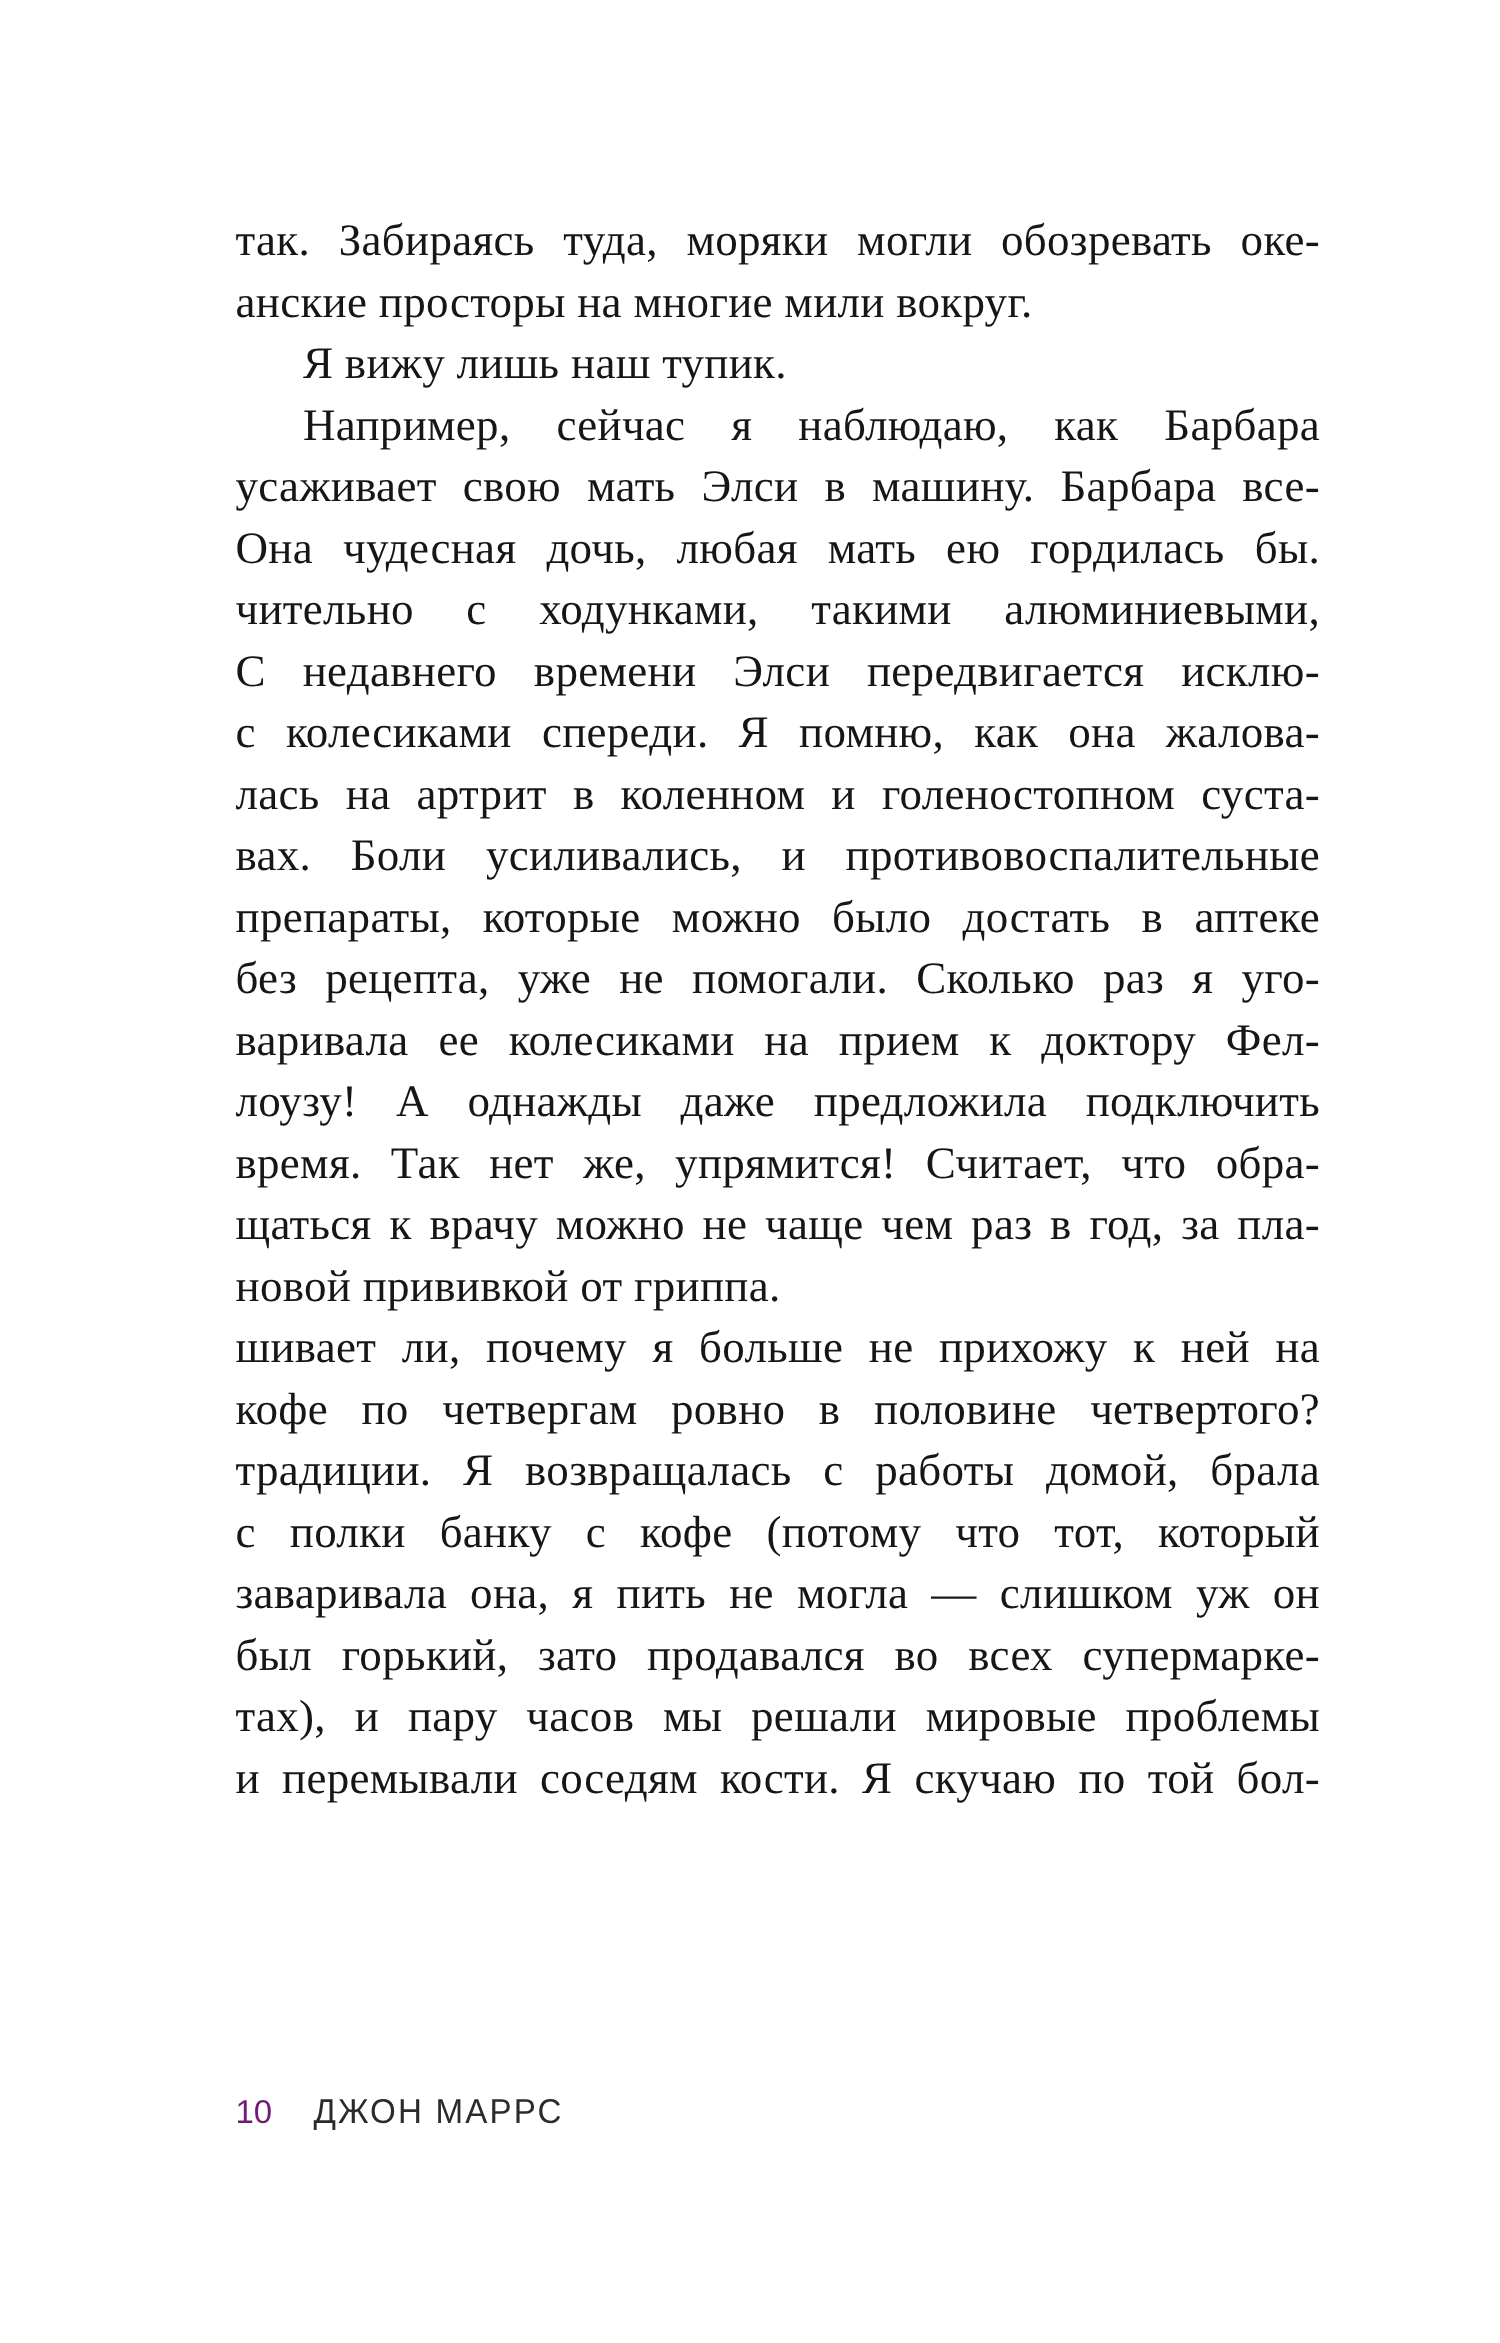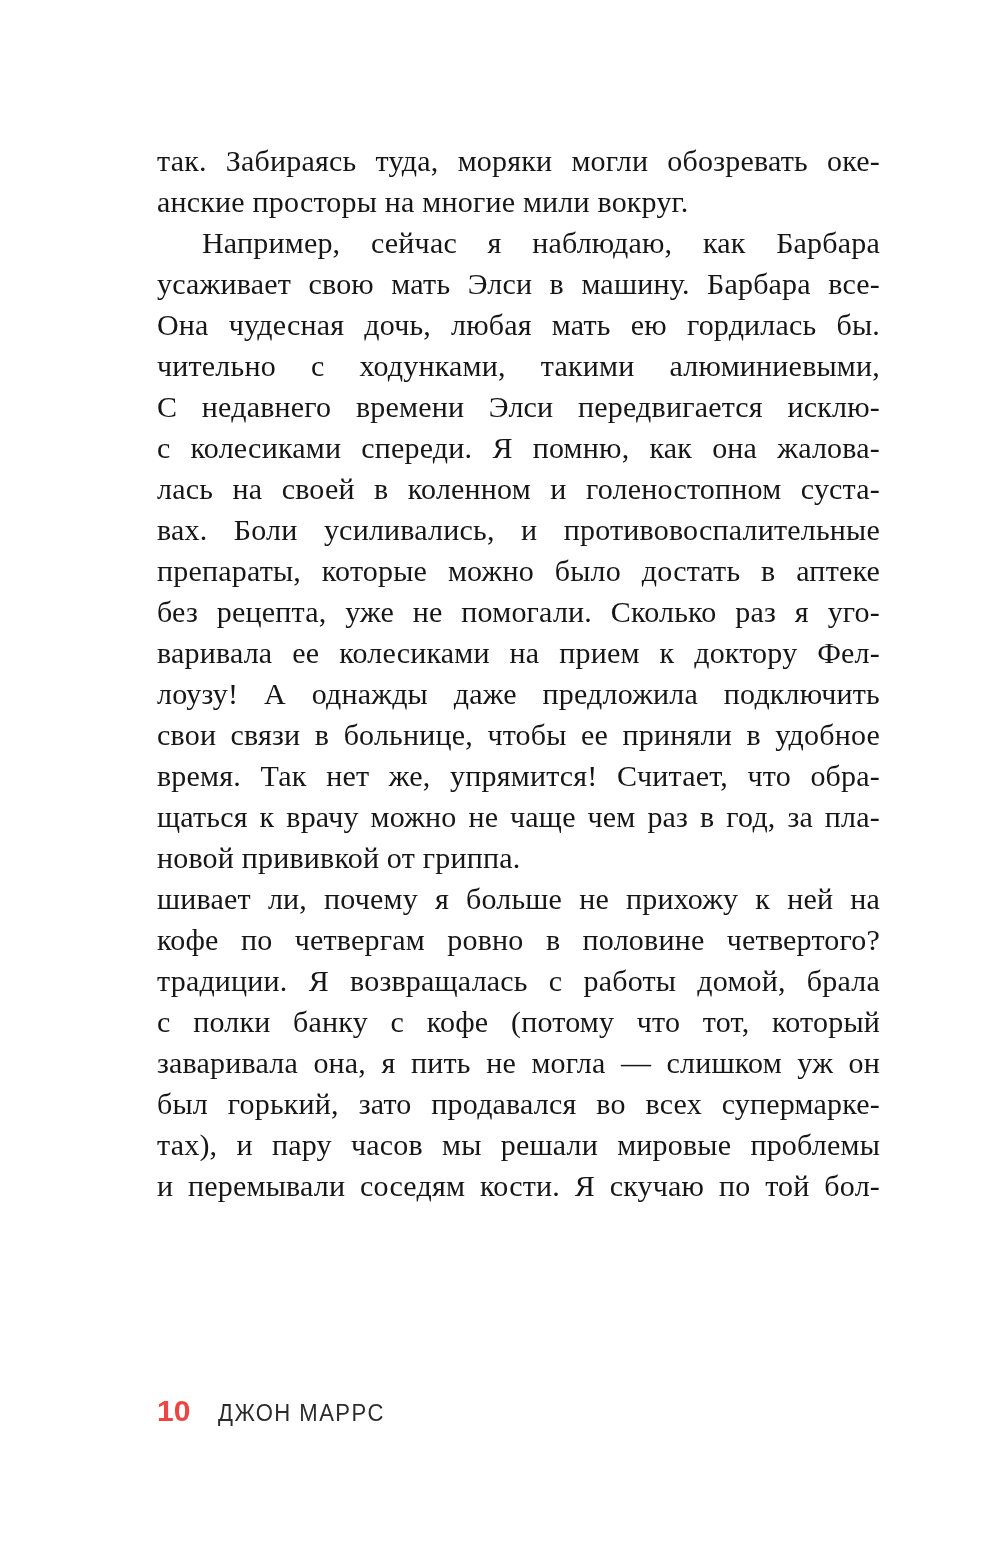--- a/index.html
+++ b/index.html
@@ -40,54 +40,54 @@
   .page-footer {
     position: absolute;
     left: 157px;
     top: 1394px;
     width: 723px;
     display: flex;
     align-items: baseline;
     font-family: "Liberation Sans", sans-serif;
   }
   .page-number {
-    font-size: 30px;
-    font-weight: 700;
-    color: #ef4444;
+    font-size: 22px;
+    font-weight: 400;
+    color: #701a75;
   }
   .running-title {
     margin-left: 28px;
     font-size: 23px;
     font-weight: 400;
     color: #2b2b2b;
     letter-spacing: 1.5px;
     transform: scaleX(0.96);
     transform-origin: left center;
   }
 </style>
 </head>
 <body>
 
 <div class="book-page" style="background: rgb(255, 255, 255);">
   <div class="text-block" style="color: rgb(22, 22, 22);">
       <div class="line">так. Забираясь туда, моряки могли обозревать оке-</div>
       <div class="line short">анские просторы на многие мили вокруг.</div>
+      <div class="line indent short">Я вижу лишь наш тупик.</div>
       <div class="line indent">Например, сейчас я наблюдаю, как Барбара</div>
       <div class="line">усаживает свою мать Элси в машину. Барбара все-</div>
       <div class="line">Она чудесная дочь, любая мать ею гордилась бы.</div>
       <div class="line">чительно с ходунками, такими алюминиевыми,</div>
       <div class="line">С недавнего времени Элси передвигается исклю-</div>
       <div class="line">с колесиками спереди. Я помню, как она жалова-</div>
-      <div class="line">лась на своей в коленном и голеностопном суста-</div>
+      <div class="line">лась на артрит в коленном и голеностопном суста-</div>
       <div class="line">вах. Боли усиливались, и противовоспалительные</div>
       <div class="line">препараты, которые можно было достать в аптеке</div>
       <div class="line">без рецепта, уже не помогали. Сколько раз я уго-</div>
       <div class="line">варивала ее колесиками на прием к доктору Фел-</div>
       <div class="line">лоузу! А однажды даже предложила подключить</div>
-      <div class="line">свои связи в больнице, чтобы ее приняли в удобное</div>
       <div class="line">время. Так нет же, упрямится! Считает, что обра-</div>
       <div class="line">щаться к врачу можно не чаще чем раз в год, за пла-</div>
       <div class="line short">новой прививкой от гриппа.</div>
       <div class="line">шивает ли, почему я больше не прихожу к ней на</div>
       <div class="line">кофе по четвергам ровно в половине четвертого?</div>
       <div class="line">традиции. Я возвращалась с работы домой, брала</div>
       <div class="line">с полки банку с кофе (потому что тот, который</div>
       <div class="line">заваривала она, я пить не могла — слишком уж он</div>
       <div class="line">был горький, зато продавался во всех супермарке-</div>
       <div class="line">тах), и пару часов мы решали мировые проблемы</div>

